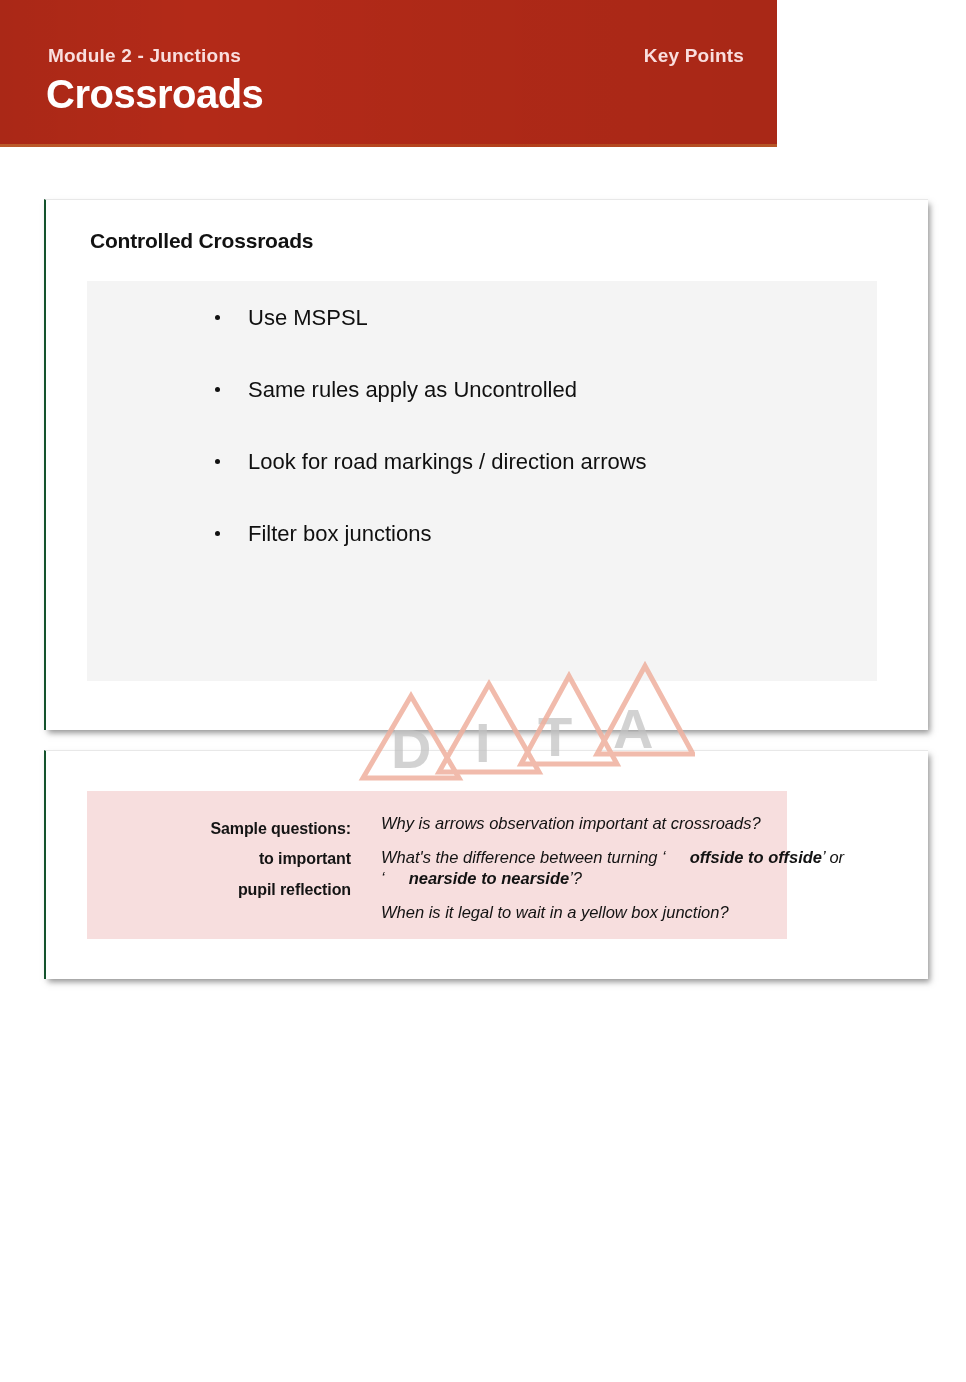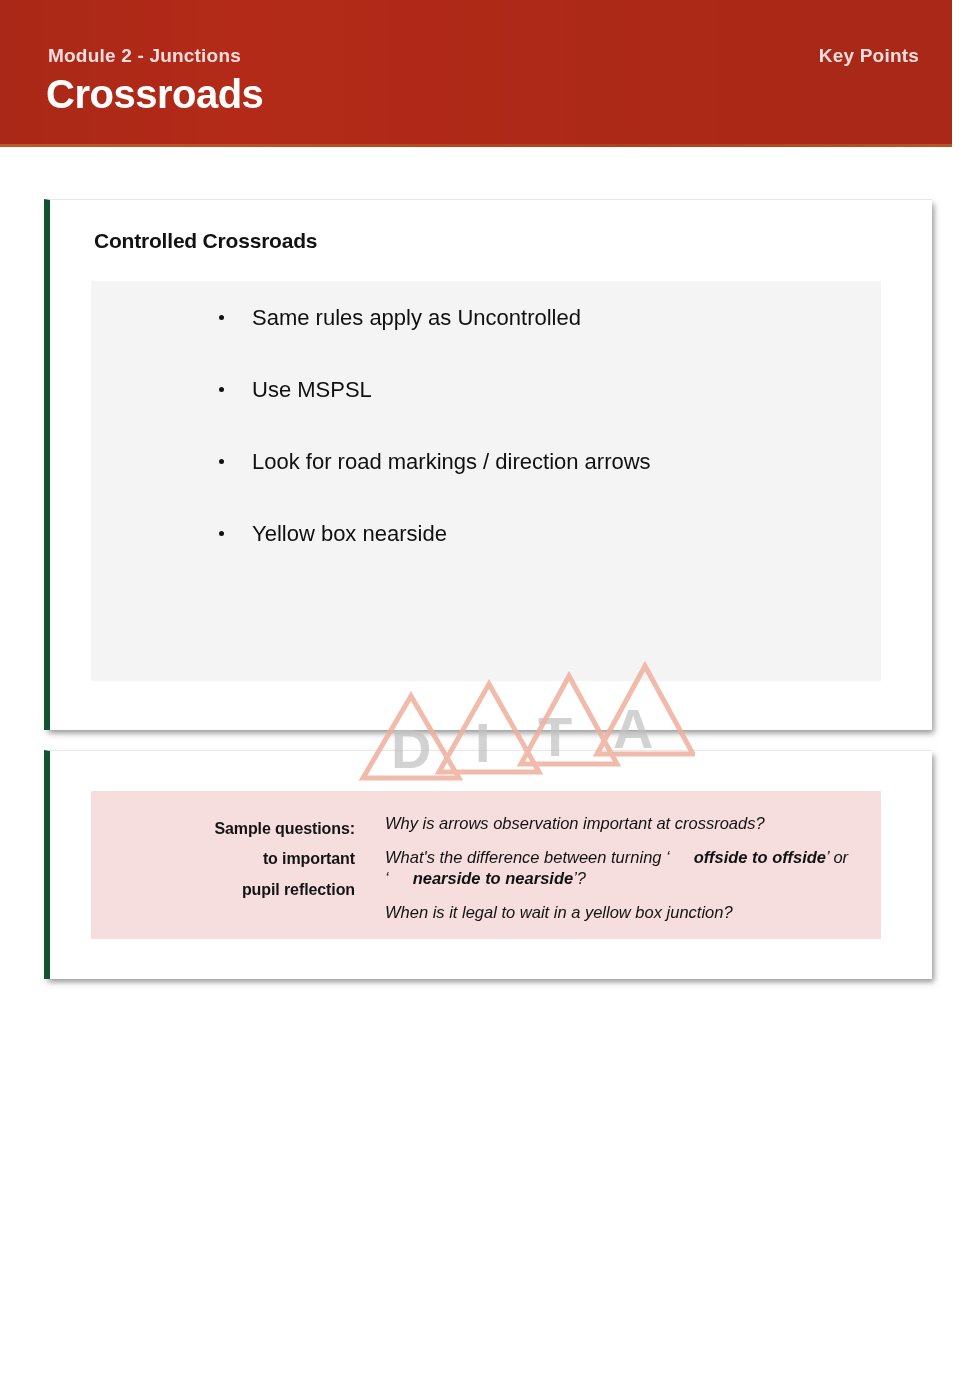--- a/index.html
+++ b/index.html
@@ -14,21 +14,21 @@
     position: relative;
     overflow: hidden;
     -webkit-font-smoothing: antialiased;
   }
 
   
   .header-band {
     position: absolute;
     left: 0;
     top: 0;
-    width: 952px;
+    width: 777px;
     height: 147px;
     background: #b32a18;
     background-image:
        linear-gradient(90deg, rgba(0,0,0,0.05) 0%, rgba(0,0,0,0) 25%, rgba(0,0,0,0.03) 60%, rgba(0,0,0,0.06) 100%);
     overflow: hidden;
   }
   .header-band::after {
     content: "";
     position: absolute;
     left: 0; right: 0; bottom: 0;
@@ -67,21 +67,21 @@
     white-space: nowrap;
     text-align: right;
   }
 
   
   .card {
     position: absolute;
     background: #ffffff;
     box-shadow: 3px 4px 6px -1px rgba(60,60,60,0.55);
     border-top: 1px solid #e8e8e8;
-    border-left: 6px solid #14532d;
+    border-left: 2px solid #14532d;
   }
   #card-main {
     left: 44px;
     top: 199px;
     width: 882px;
     height: 530px;
   }
   #card-questions {
     left: 44px;
     top: 750px;
@@ -134,21 +134,21 @@
     height: 5px;
     border-radius: 50%;
     background: #111;
   }
 
   
   .q-panel {
     position: absolute;
     left: 41px;
     top: 40px;
-    width: 790px;
+    width: 700px;
     height: 148px;
     background: #f7dede;
   }
   .q-label {
     position: absolute;
     left: 14px;
     top: 23px;
     width: 250px;
     text-align: right;
     font-size: 16px;
@@ -195,33 +195,33 @@
   <div class="header-title">Crossroads</div>
 </div>
 
 <div class="card" id="card-main">
   <div class="card-title">Controlled Crossroads</div>
 
   <div class="bullet-panel">
     <ul class="bullet-list">
       <li class="bullet-item">
         <span class="bullet-dot"></span>
+        <span>Use MSPSL</span>
+      </li>
+      <li class="bullet-item">
+        <span class="bullet-dot"></span>
         <span>Same rules apply as Uncontrolled</span>
       </li>
       <li class="bullet-item">
         <span class="bullet-dot"></span>
-        <span>Use MSPSL</span>
-      </li>
-      <li class="bullet-item">
-        <span class="bullet-dot"></span>
         <span>Look for road markings / direction arrows</span>
       </li>
       <li class="bullet-item">
         <span class="bullet-dot"></span>
-        <span>Yellow box nearside</span>
+        <span>Filter box junctions</span>
       </li>
     </ul>
   </div>
 </div>
 
 <div class="card" id="card-questions">
   <div class="q-panel">
     <div class="q-label">
       <div>Sample questions:</div>
       <div>to important</div>

